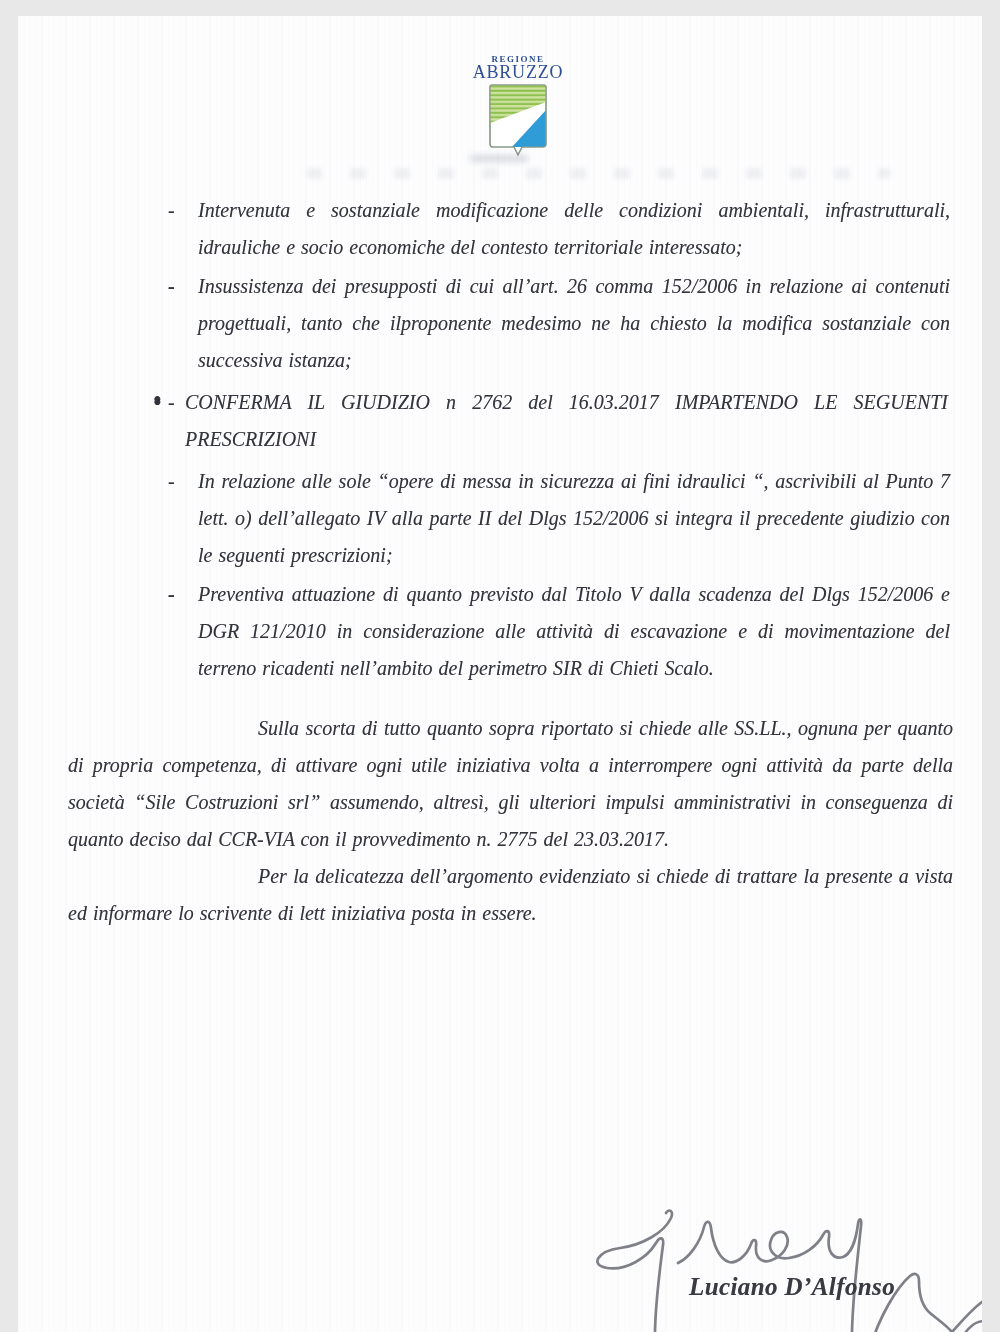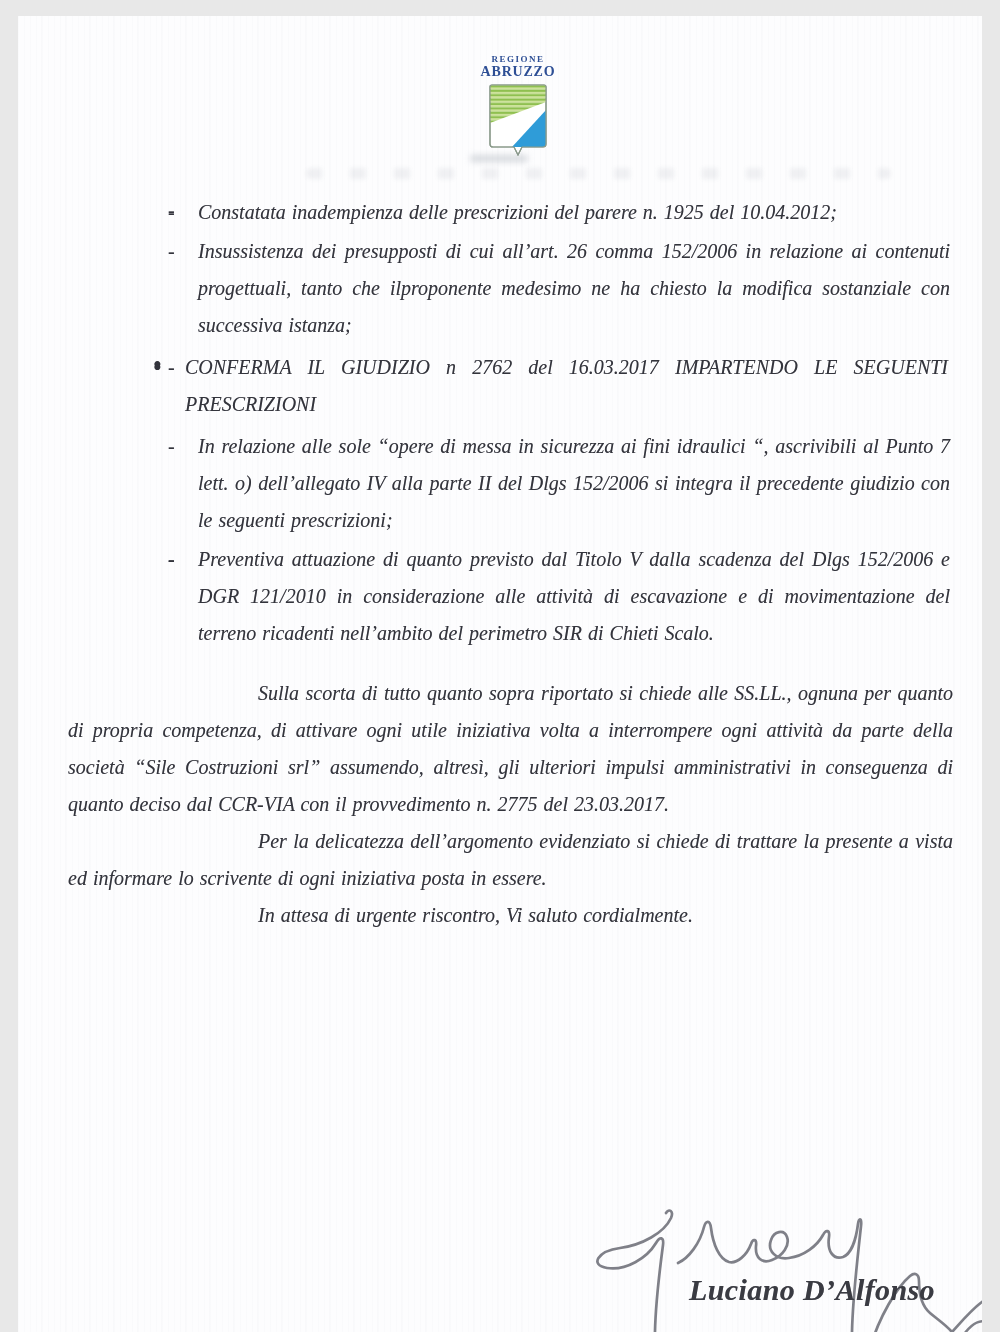--- a/index.html
+++ b/index.html
@@ -8,21 +8,21 @@
     background-color:#fdfdfe; overflow:hidden;
     background-image:
       repeating-linear-gradient(90deg, rgba(90,100,130,0.02) 0 1px, transparent 1px 6px),
       repeating-linear-gradient(90deg, transparent 0 23px, rgba(70,80,110,0.025) 23px 24px);
     font-family:"Liberation Serif", serif;
   }
 
   
   .logo { position:absolute; left:438px; top:38px; width:124px; text-align:center; color:#2e4f95; }
   .logo .region { font-size:9px; font-weight:bold; letter-spacing:1.5px; line-height:10px; }
-  .logo .abruzzo { font-size:14px; font-weight:bold; letter-spacing:0.8px; line-height:16px; }
+  .logo .abruzzo { font-size:18px; font-weight:normal; letter-spacing:0.8px; line-height:16px; }
   .logo svg { margin-top:3px; }
 
   .smudge { position:absolute; left:452px; top:139px; width:58px; height:7px;
     background:rgba(130,138,152,.3); filter:blur(3px); border-radius:3px; }
   .ghost { position:absolute; left:288px; top:152px; width:585px; height:11px;
     background:repeating-linear-gradient(90deg, rgba(120,126,142,.25) 0 16px, transparent 16px 44px);
     filter:blur(2.3px); opacity:.4; border-radius:5px; }
 
   
   .doc-body {
@@ -38,21 +38,21 @@
   .item.bullet > .marker { left:-32px; font-size:25px; font-style:normal; }
   .gap-after { margin-bottom:5px; }
 
   .paragraphs { margin-top:23px; margin-left:50px; width:885px; }
   .para { text-align:justify; text-indent:190px; margin:0; }
 
   
   .sig-svg { position:absolute; left:0; top:0; width:1000px; height:1332px; pointer-events:none; }
   .sig-svg path { fill:none; stroke:#696a73; stroke-width:2.7; stroke-linecap:round; stroke-linejoin:round; opacity:.85; }
   .sig-name { position:absolute; left:671px; top:1257px;
-    font-style:italic; font-weight:bold; font-size:30px; letter-spacing:.4px; color:#3a3b42;
+    font-style:italic; font-weight:bold; font-size:25px; letter-spacing:.4px; color:#3a3b42;
     text-shadow:0 0 0.6px rgba(51,52,60,.4); }
 </style>
 </head>
 <body>
 
 <div class="page">
 
   <div class="logo">
     <div class="region">REGIONE</div>
     <div class="abruzzo">ABRUZZO</div>
@@ -75,25 +75,25 @@
     </svg>
   </div>
 
   <div class="smudge"></div>
   <div class="ghost"></div>
 
   <div class="doc-body">
 
     <div class="item dash">
       <span class="marker">-</span>
+      <span>Intervenuta e sostanziale modificazione delle condizioni ambientali, infrastrutturali, idrauliche e socio economiche del contesto territoriale interessato;</span>
     </div>
 
     <div class="item dash">
       <span class="marker">-</span>
-      <span>Constatata inadempienza delle prescrizioni del parere n. 1925 del 10.04.2012;</span>
     </div>
 
     <div class="item dash">
       <span class="marker">-</span>
       <span>Insussistenza dei presupposti di cui all’art. 26 comma 152/2006 in relazione ai contenuti progettuali, tanto che ilproponente medesimo ne ha chiesto la modifica sostanziale con successiva istanza;</span>
     </div>
 
     <div class="item bullet gap-after">
       <span class="marker">•</span>
     </div>
@@ -116,22 +116,21 @@
       <span class="marker">-</span>
     </div>
 
     <div class="item dash">
       <span class="marker">-</span>
       <span>Preventiva attuazione di quanto previsto dal Titolo V dalla scadenza del Dlgs 152/2006 e DGR 121/2010 in considerazione alle attività di escavazione e di movimentazione del terreno ricadenti nell’ambito del perimetro SIR di Chieti Scalo.</span>
     </div>
 
     <div class="paragraphs">
       <p class="para">Sulla scorta di tutto quanto sopra riportato si chiede alle SS.LL., ognuna per quanto di propria competenza, di attivare ogni utile iniziativa volta a interrompere ogni attività da parte della società “Sile Costruzioni srl” assumendo, altresì, gli ulteriori impulsi amministrativi in conseguenza di quanto deciso dal CCR-VIA con il provvedimento n. 2775 del 23.03.2017.</p>
-      <p class="para">Per la delicatezza dell’argomento evidenziato si chiede di trattare la presente a vista ed informare lo scrivente di ogni iniziativa posta in essere.</p>
-      <p class="para">In attesa di urgente riscontro, Vi saluto cordialmente.</p>
+      <p class="para">Per la delicatezza dell’argomento evidenziato si chiede di trattare la presente a vista ed informare lo scrivente di lett iniziativa posta in essere.</p>
     </div>
   </div>
 
   <svg class="sig-svg" viewBox="0 0 1000 1332">
     <path d="M648 1197 C651 1192 656 1195 653 1202 C646 1217 624 1229 602 1232 C580 1235 571 1249 589 1252 C608 1255 629 1242 638 1227 C642 1220 646 1221 645 1229 C641 1259 636 1298 637 1330"></path>
     <path d="M660 1247 C671 1242 682 1227 686 1211 C688 1204 692 1204 693 1212 C695 1228 701 1243 711 1246 C719 1248 729 1239 733 1228 C735 1222 739 1223 738 1230 C737 1242 744 1248 754 1244 C765 1240 772 1229 769 1221 C766 1213 756 1215 753 1224 C749 1235 758 1244 771 1242 C786 1240 799 1230 805 1219 C808 1213 812 1214 811 1221 C809 1235 815 1244 825 1241 C833 1238 838 1224 840 1208 C841 1201 844 1202 843 1210 C839 1248 833 1295 834 1328"></path>
     <path d="M852 1332 C861 1301 879 1271 892 1260 C897 1256 901 1258 901 1265 C901 1279 905 1291 912 1297 C919 1303 928 1309 934 1316 C944 1305 958 1288 970 1282 C983 1276 993 1283 992 1293 C991 1303 979 1309 969 1306 C958 1302 949 1313 942 1324 C939 1328 937 1331 936 1333"></path>
   </svg>
   <div class="sig-name">Luciano D’Alfonso</div>
 

